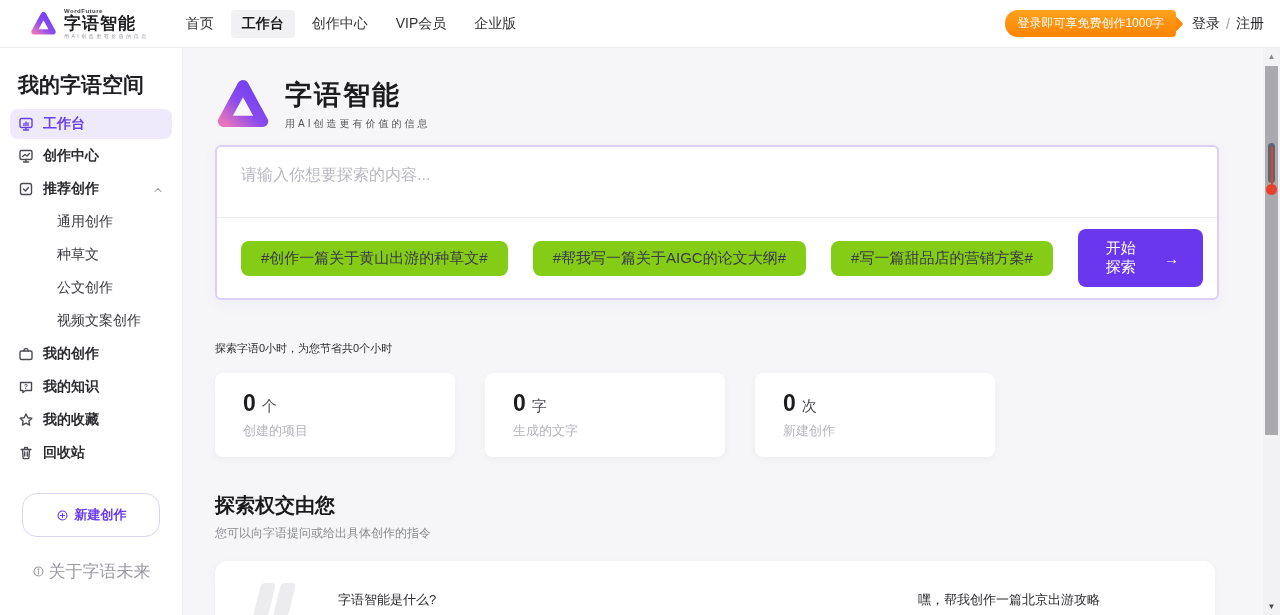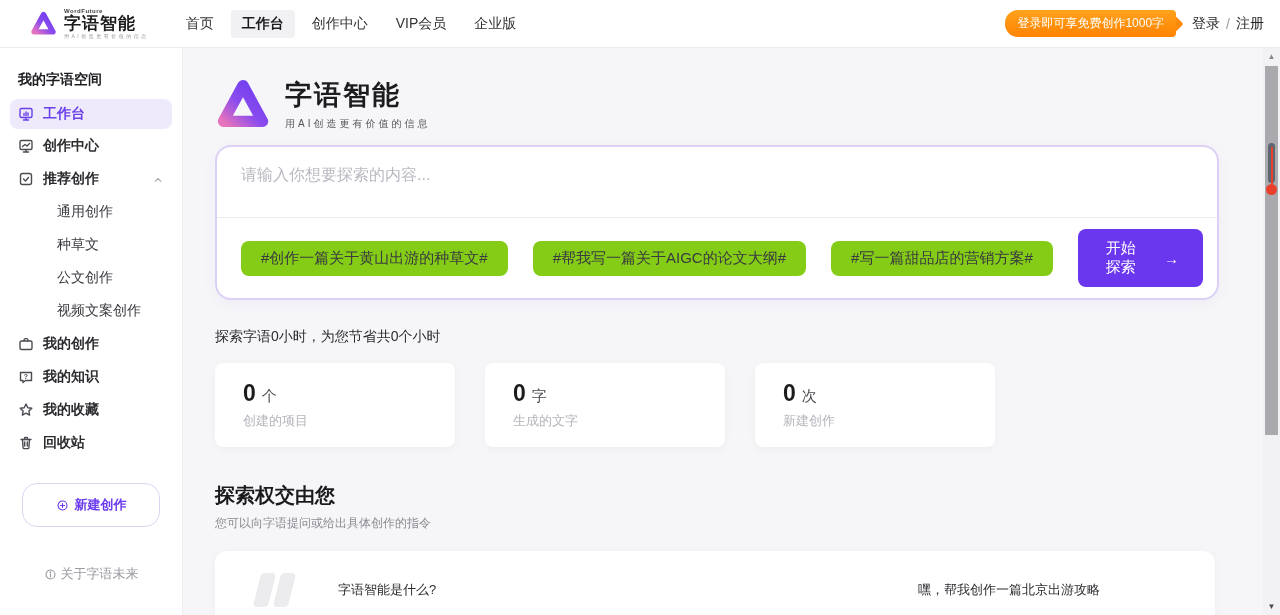--- a/index.html
+++ b/index.html
@@ -22,47 +22,47 @@
   .promo-badge::after { content:""; position:absolute; right:-5px; top:50%; width:12px; height:12px; background:#ff8a05; transform:translateY(-50%) rotate(45deg); border-radius:2px; z-index:-1; }
   .auth { display:flex; align-items:center; gap:6px; font-size:14px; color:#26262a; }
   .auth .slash { color:#9a9aa2; }
   .auth span { cursor:pointer; }
 
   
   .body-row { display:flex; height:567px; }
 
   
   .sidebar { width:183px; background:#fff; border-right:1px solid #efeff2; position:relative; flex:none; }
-  .side-title { font-size:14px; font-weight:bold; color:#1f1f23; margin:23px 0 10px 18px; }
+  .side-title { font-size:21px; font-weight:bold; color:#1f1f23; margin:23px 0 10px 18px; }
   .side-item { display:flex; align-items:center; height:33px; padding-left:18px; font-size:14px; font-weight:600; color:#2c2c30; cursor:pointer; }
   .side-item .ico { width:16px; height:16px; margin-right:9px; color:#4b4b52; display:inline-flex; }
   .side-item.active { background:#eeeafc; color:#6a40e9; border-radius:8px; margin:0 10px; padding-left:8px; height:30px; }
   .side-item.active .ico { color:#6a40e9; }
   .side-item .chev { margin-left:auto; margin-right:18px; color:#9a9aa2; width:12px; height:12px; }
   .side-item.child { padding-left:57px; font-weight:400; color:#3a3a40; }
   .new-btn { display:flex; align-items:center; justify-content:center; gap:6px; width:138px; height:44px; margin:24px auto 0; border:1px solid #dcd4f2; border-radius:15px; color:#6a3bee; font-size:13px; font-weight:600; background:#fff; cursor:pointer; }
   .new-btn .ico { width:13px; height:13px; display:inline-flex; }
-  .about-link { position:absolute; bottom:32px; left:0; width:100%; display:flex; align-items:center; justify-content:center; gap:4px; font-size:13px; color:#9a9aa2; cursor:pointer; }
+  .about-link { position:absolute; bottom:32px; left:0; width:100%; display:flex; align-items:center; justify-content:center; gap:4px; font-size:17px; color:#9a9aa2; cursor:pointer; }
   .about-link .ico { width:13px; height:13px; display:inline-flex; }
 
   
   .main { flex:1; background:#f6f6f8; padding:27px 0 0 32px; overflow:hidden; }
   .hero { display:flex; align-items:center; gap:14px; height:58px; }
   .hero svg { width:56px; height:56px; }
   .hero-name { font-size:27px; font-weight:bold; color:#1c1c1e; letter-spacing:2px; }
   .hero-tag { font-size:10px; color:#55555c; letter-spacing:3px; margin-top:4px; }
 
-  .search-card { width:1004px; height:155px; background:#fff; border:2px solid #ddd0f5; border-radius:16px; margin-top:12px; display:flex; flex-direction:column; box-shadow:0 4px 14px rgba(120,90,220,.06); }
+  .search-card { width:1004px; height:155px; background:#fff; border:2px solid #ddd0f5; border-radius:6px; margin-top:12px; display:flex; flex-direction:column; box-shadow:0 4px 14px rgba(120,90,220,.06); }
   .search-input { flex:1; border:none; outline:none; resize:none; font-family:inherit; font-size:16px; color:#26262a; padding:18px 24px; border-radius:14px 14px 0 0; background:transparent; }
   .search-input::placeholder { color:#b9b9c2; }
   .chips-row { border-top:1px solid #ededf0; display:flex; align-items:center; gap:25px; padding:11px 14px 11px 24px; }
   .chip { background:#84cc16; border-radius:8px; padding:8px 20px; font-size:15px; color:#3a3a40; cursor:pointer; white-space:nowrap; }
   .explore-btn { margin-left:auto; background:#6a36ee; color:#fff; border:none; border-radius:8px; font-size:15px; padding:10px 24px; cursor:pointer; display:flex; align-items:center; gap:24px; font-family:inherit; }
 
-  .stats-summary { margin-top:28px; font-size:14px; color:#2c2c30; }
+  .stats-summary { margin-top:41px; font-size:11px; color:#2c2c30; }
   .stats-row { display:flex; gap:30px; margin-top:17px; }
   .stat-card { width:240px; height:84px; background:#fff; border-radius:8px; box-shadow:0 2px 8px rgba(0,0,0,.04); padding:17px 28px; }
   .stat-num { font-size:23px; font-weight:bold; color:#1c1c1e; }
   .stat-unit { font-size:15px; font-weight:400; color:#4a4a50; margin-left:6px; }
   .stat-cap { font-size:13px; color:#b4b4bc; margin-top:5px; }
 
   .sec-title { margin-top:35px; font-size:20px; font-weight:bold; color:#1a1a1e; }
   .sec-sub { margin-top:6px; font-size:12px; color:#8a8a92; }
 
   .qa-card { width:1000px; height:70px; background:#fff; border-radius:12px 12px 0 0; margin-top:19px; box-shadow:0 2px 8px rgba(0,0,0,.04); display:flex; align-items:flex-start; padding:24px 115px 0 42px; }

